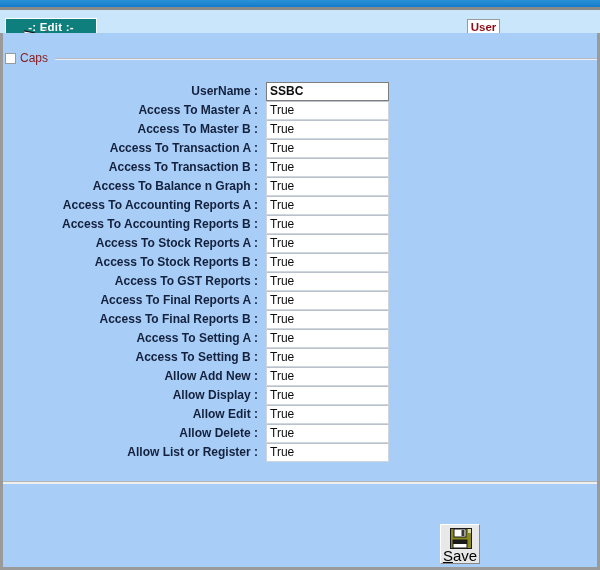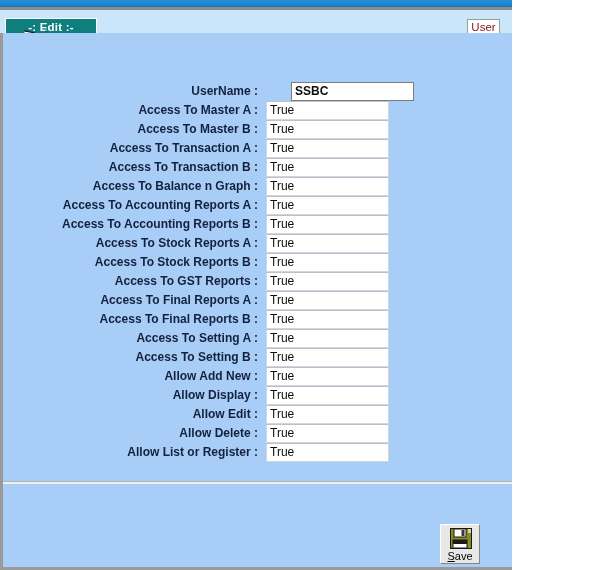--- a/index.html
+++ b/index.html
@@ -5,21 +5,21 @@
   html, body {
     margin: 0;
     padding: 0;
     background: #ffffff;
   }
   body {
     font-family: "Liberation Sans", sans-serif;
   }
   #app {
     position: relative;
-    width: 512px;
+    width: 600px;
     height: 570px;
     overflow: hidden;
     background: #e5e5e5;
     box-sizing: border-box;
   }
 
   
   .titlebar {
     position: absolute;
     left: 0; top: 0;
@@ -56,21 +56,21 @@
   }
   .user-chip {
     position: absolute;
     left: 467px; top: 9px;
     width: 33px; height: 17px;
     background: #ffffff;
     border: 1px solid #9b9b9b;
     box-sizing: border-box;
     color: #8b0f18;
     font-size: 11.5px;
-    font-weight: normal;
+    font-weight: bold;
     line-height: 15px;
     text-align: center;
   }
 
   
   .cursor-glyph {
     position: absolute;
     left: 24px; top: 27px;
     width: 22px; height: 16px;
     color: #1a1a1a;
@@ -167,21 +167,20 @@
     line-height: 17px;
     padding-left: 3px;
     overflow: hidden;
     white-space: nowrap;
     border: 1px solid #cfd6de;
     border-top-color: #b9c2cc;
   }
   .fvalue.strong {
     border: 1px solid #7d7d7d;
     font-weight: bold;
-    margin-left: 25px;
   }
   .fvalue.pwd {
     font-family: "Liberation Sans", sans-serif;
     letter-spacing: 1px;
     font-weight: normal;
     font-size: 12px;
     color: #2a2a2a;
   }
   .caret {
     display: inline-block;
@@ -217,21 +216,21 @@
     cursor: default;
   }
   .floppy {
     position: absolute;
     left: 9px; top: 3px;
     width: 22px; height: 21px;
   }
   .save-text {
     position: absolute;
     left: 0; right: 0; bottom: 1px;
-    font-size: 11px;
+    font-size: 15px;
     color: #000000;
     line-height: 12px;
   }
   .save-text u { text-decoration: underline; }
 </style>
 </head>
 <body>
 
 <div id="app">
 
@@ -245,20 +244,25 @@
 
   <div class="cursor-glyph">
     <svg width="14" height="16" viewBox="0 0 14 16" aria-hidden="true">
       <path d="M1 1 L1 11 L4 8.5 L6 13 L8 12 L6 7.8 L10 7.5 Z" fill="#ffffff" stroke="#111111" stroke-width="1" transform="rotate(-25 6 7)"></path>
     </svg>
   </div>
   <div class="cursor-tick">'</div>
 
   <div class="body-area"></div>
 
+  <div class="caps-row">
+    <div class="caps-check"></div>
+    <div class="caps-label">Caps</div>
+    <div class="caps-rule"></div>
+  </div>
 
   <div class="form" id="form-rows">
       <div class="frow">
         <div class="flabel">UserName :</div>
         <div class="fvalue strong">SSBC</div>
       </div>
       <div class="frow">
         <div class="flabel">Access To Master A :</div>
         <div class="fvalue">True</div>
       </div>

